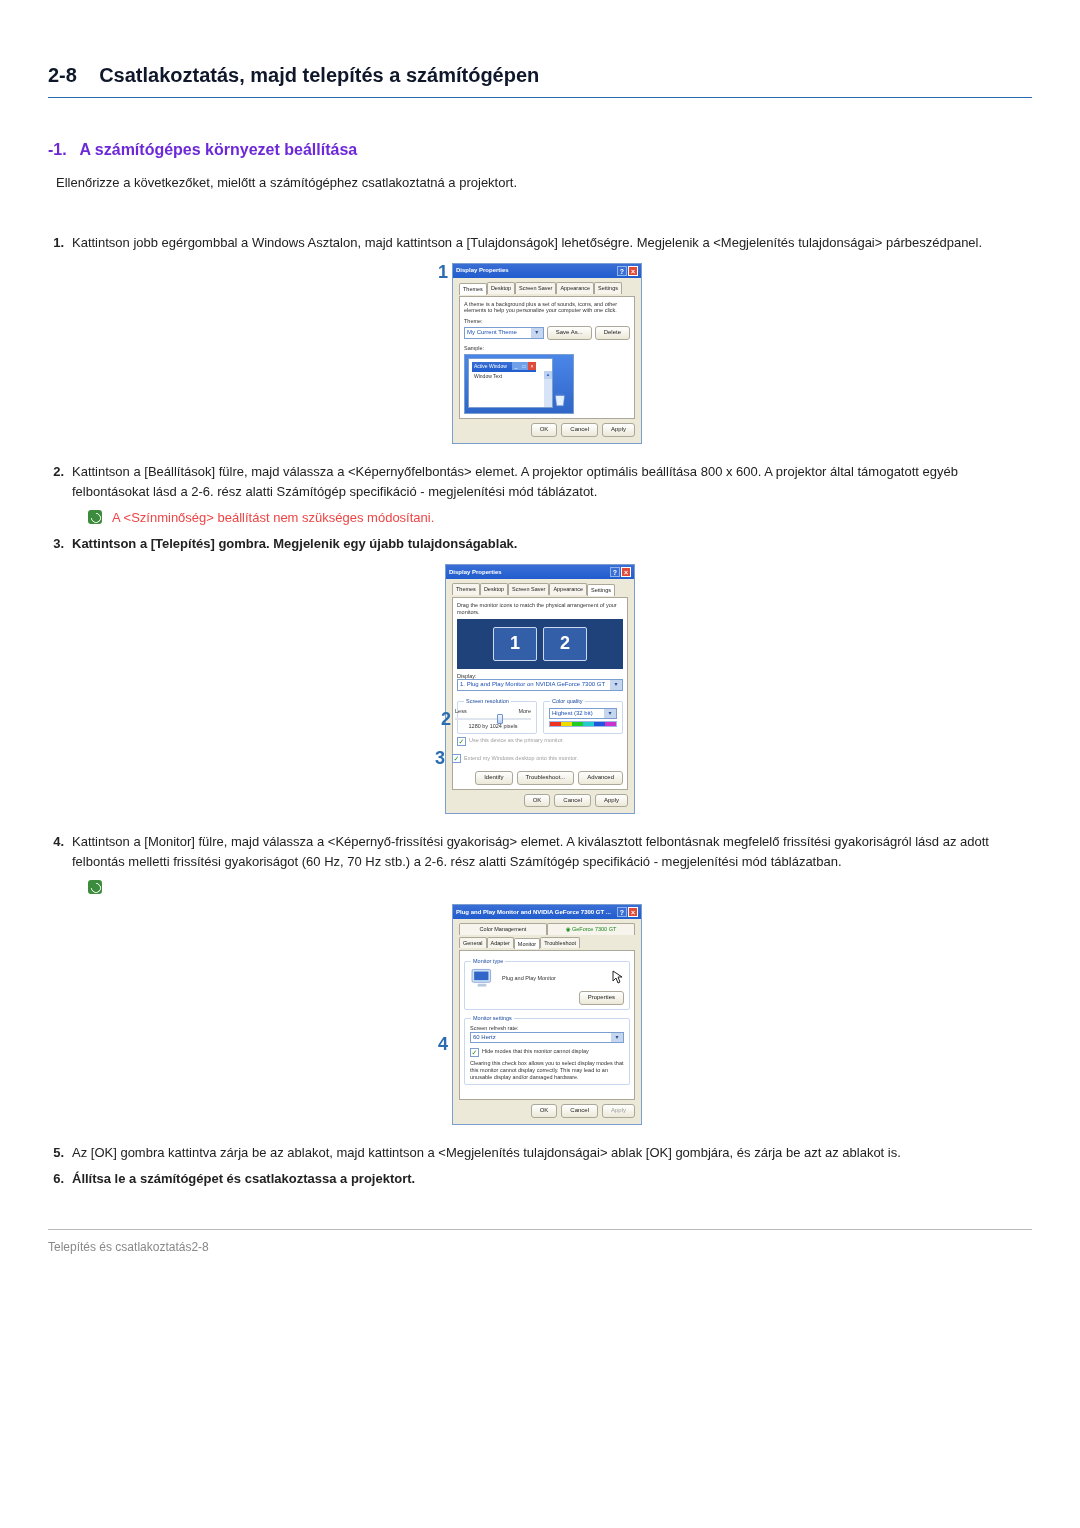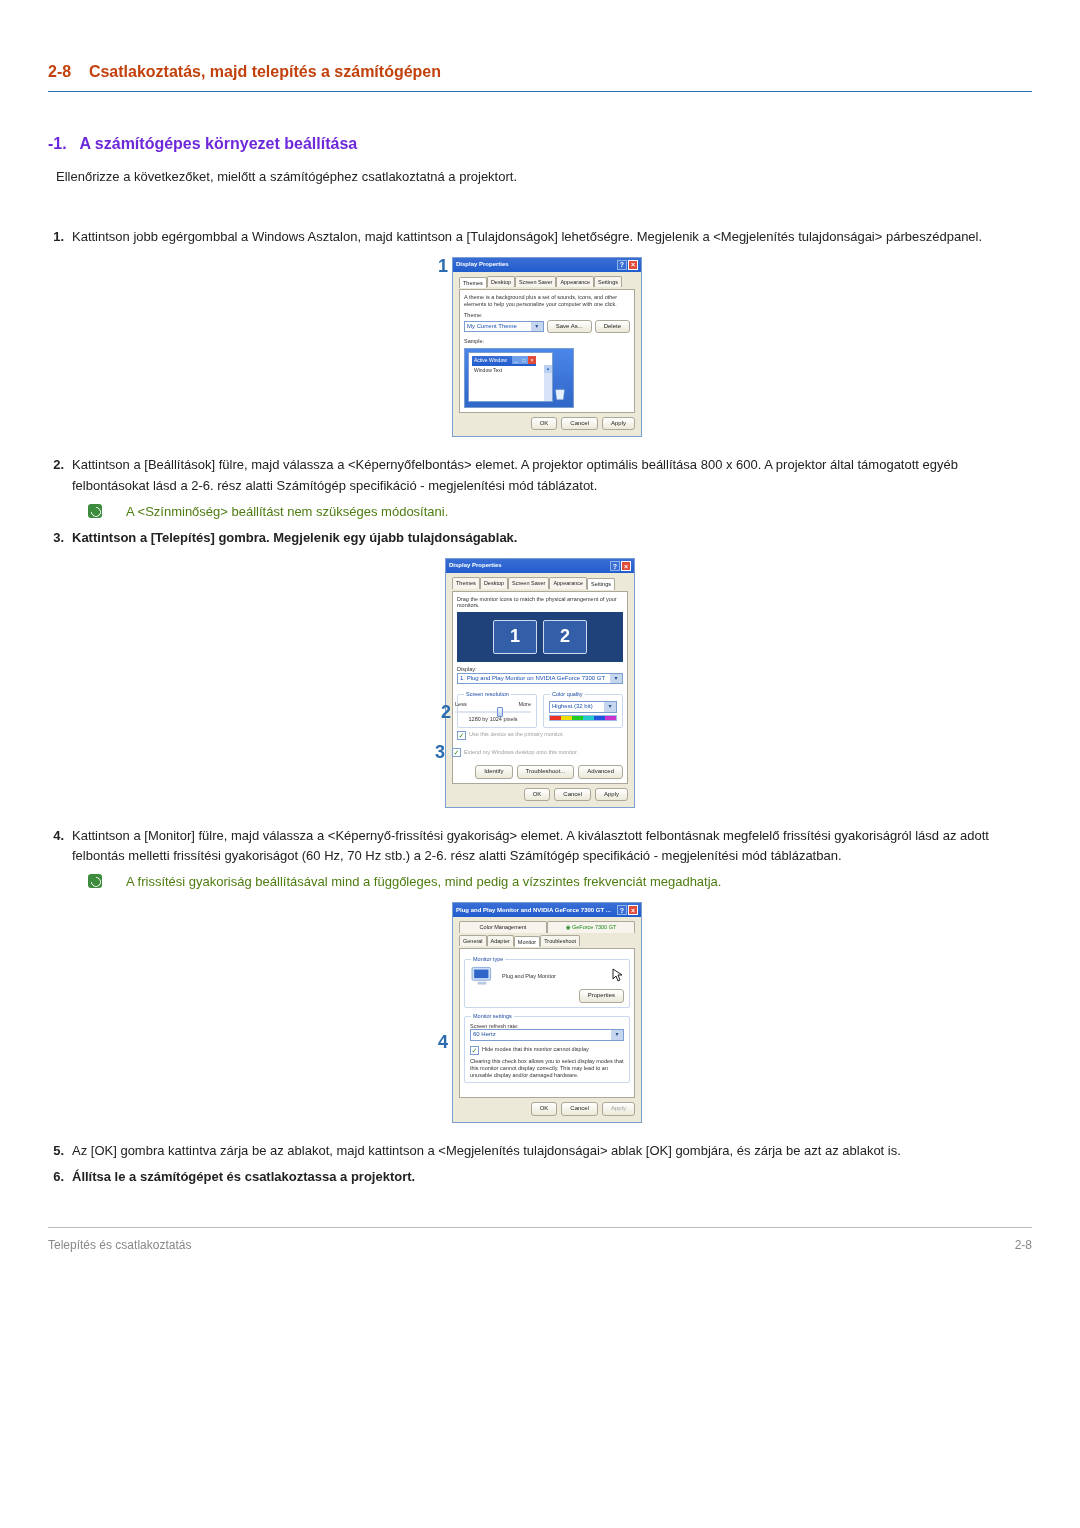--- a/index.html
+++ b/index.html
@@ -7,22 +7,22 @@
     font-family: Arial, Helvetica, sans-serif;
     background: #fff;
     width: 1080px;
     margin: 0 auto;
     padding: 60px 48px 40px 48px;
     color: #222;
     font-size: 13px;
     line-height: 1.55;
   }
   .section-title {
-    color: #c2410c;
-    font-size: 16px;
+    color: #0f172a;
+    font-size: 20px;
     font-weight: bold;
     padding-bottom: 6px;
     border-bottom: 1px solid #2b6cb0;
     margin-bottom: 40px;
   }
   .sub-title {
     font-size: 16px;
     font-weight: bold;
     color: #6d28d9;
     margin-bottom: 10px;
@@ -39,21 +39,21 @@
   .note-icon {
     width: 14px; height: 14px; border-radius: 3px;
     background: #3d8b3d; position: relative; flex: 0 0 14px; margin-top:2px;
   }
   .note-icon::after{
     content:""; position:absolute; left:3px; top:3px;
     width:8px;height:8px;border-radius:50%;
     border:1.5px solid #fff; border-left-color:transparent;
     transform:rotate(45deg);
   }
-  .note-text { color: #4d7c0f; margin-left: 14px; }
+  .note-text { color: #ef4444; }
   .figure-wrap {
     display:flex; justify-content:center; margin: 10px 0 18px 0;
   }
   .dlg {
     width: 190px; font-size: 6px; color:#222;
     border:1px solid #7a9ecf; background:#ece9d8;
   }
   .dlg-titlebar{
     background: linear-gradient(#3a6ed5,#215dce);
     color:#fff; font-weight:bold; padding:2px 3px;
@@ -116,21 +116,21 @@
   .slider-track{height:2px;background:#dfe5ee;margin:3px 0;position:relative}
   .slider-thumb{width:6px;height:10px;background:linear-gradient(#f4f9ff,#b9d0ef);border:1px solid #6c93cf;position:absolute;top:-4px;left:55%;border-radius:1px}
   .check-line{display:flex;gap:3px;align-items:flex-start;margin-top:3px}
   .chk{width:9px;height:9px;border:1px solid #7a9ecf;background:#fff;color:#2b8a2b;font-size:7px;line-height:7px;text-align:center;flex:0 0 9px}
   .disabled-text{color:#a0a0a0}
   
   .monitor-ic{width:24px;height:20px;display:inline-block;vertical-align:top;margin-right:4px}
   .monitor-ic svg{width:100%;height:100%}
   
   .page-footer{
-    display:flex;justify-content:space-between;
+    display:flex;
     border-top:1px solid #bbb;padding-top:8px;margin-top:40px;
     color:#888;font-size:12px;
   }
 </style>
 </head>
 <body>
 
 <h1 class="section-title">
   <span>2-8</span>
   &nbsp;&nbsp;
@@ -314,21 +314,20 @@
     </div>
   </div>
 </div>
 
 <div class="step">
   <span class="step-num">4.</span>
   <span class="step-body">Kattintson a [Monitor] fülre, majd válassza a &lt;Képernyő-frissítési gyakoriság&gt; elemet. A kiválasztott felbontásnak megfelelő frissítési gyakoriságról lásd az adott felbontás melletti frissítési gyakoriságot (60 Hz, 70 Hz stb.) a 2-6. rész alatti Számítógép specifikáció - megjelenítési mód táblázatban.</span>
 </div>
 <div class="note-row">
   <span class="note-icon"></span>
-  <span class="note-text">A frissítési gyakoriság beállításával mind a függőleges, mind pedig a vízszintes frekvenciát megadhatja.</span>
 </div>
 
 <div class="figure-wrap">
   <div class="callout" style="align-items:center">
     <span class="callout-num" style="align-self:center;margin-top:60px">4</span>
     <div class="dlg">
       <div class="dlg-titlebar">
         <span>Plug and Play Monitor and NVIDIA GeForce 7300 GT ...</span>
         <span class="titlebar-right">
           <span class="titlebar-btn tb-help">?</span>

